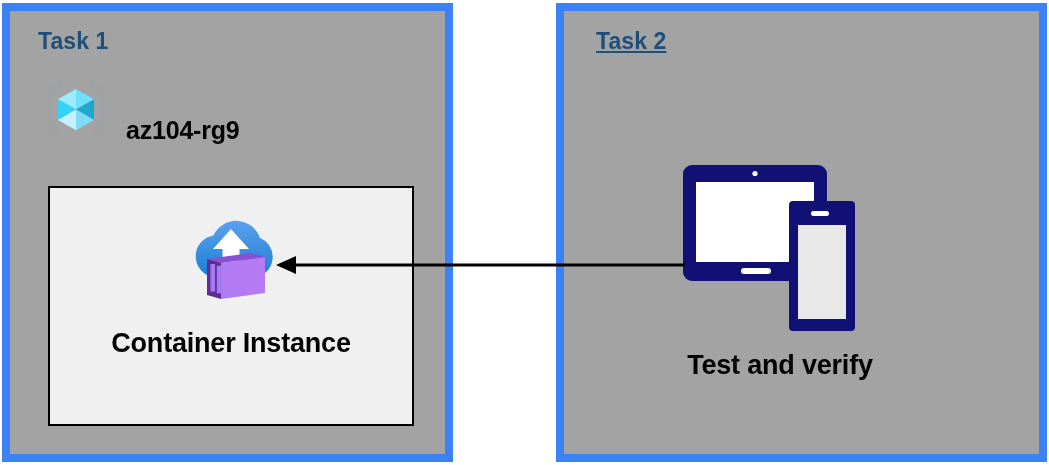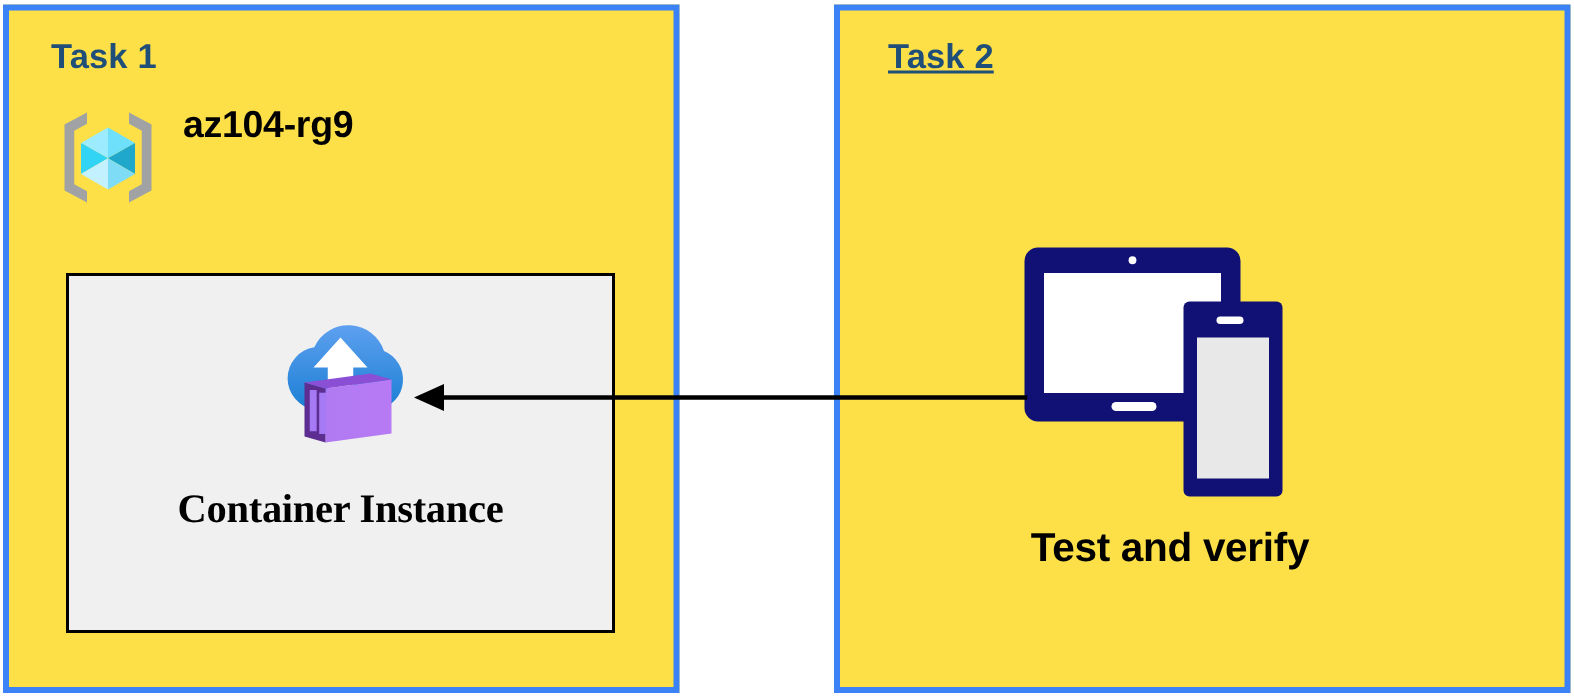--- a/index.html
+++ b/index.html
@@ -15,22 +15,22 @@
     position: relative;
     width: 1049px;
     height: 465px;
     background: #ffffff;
     overflow: hidden;
   }
 
   
   .panel {
     position: absolute;
-    background: #fde047;
-    border: 4px solid #3b82f6;
+    background: #a3a3a3;
+    border: 8px solid #3b82f6;
     box-sizing: border-box;
   }
   #panel-task1 {
     left: 2px;
     top: 3px;
     width: 451px;
     height: 459px;
   }
   #panel-task2 {
     left: 556px;
@@ -49,21 +49,21 @@
   }
   #title-task1 { left: 28px; top: 17px; }
   #title-task2 { left: 32px; top: 17px; text-decoration: underline; }
 
   
   #rg-row {
     position: absolute;
     left: 30px;
     top: 62px;
     display: flex;
-    align-items: flex-start;
+    align-items: flex-end;
     gap: 14px;
   }
   #rg-icon { width: 72px; height: 72px; display: block; }
   #rg-label {
     font-size: 25px;
     font-weight: bold;
     color: #000000;
     white-space: nowrap;
     letter-spacing: -0.2px;
   }
@@ -71,21 +71,20 @@
   
   #container-box {
     position: absolute;
     left: 38px;
     top: 175px;
     width: 366px;
     height: 240px;
     background: #f0f0f0;
     border: 2px solid #000000;
     box-sizing: border-box;
-    font-family: Liberation Serif, serif;
   }
   #aci-icon {
     position: absolute;
     left: 50%;
     transform: translateX(-50%);
     top: 17px;
     width: 96px;
     height: 96px;
     display: block;
   }

